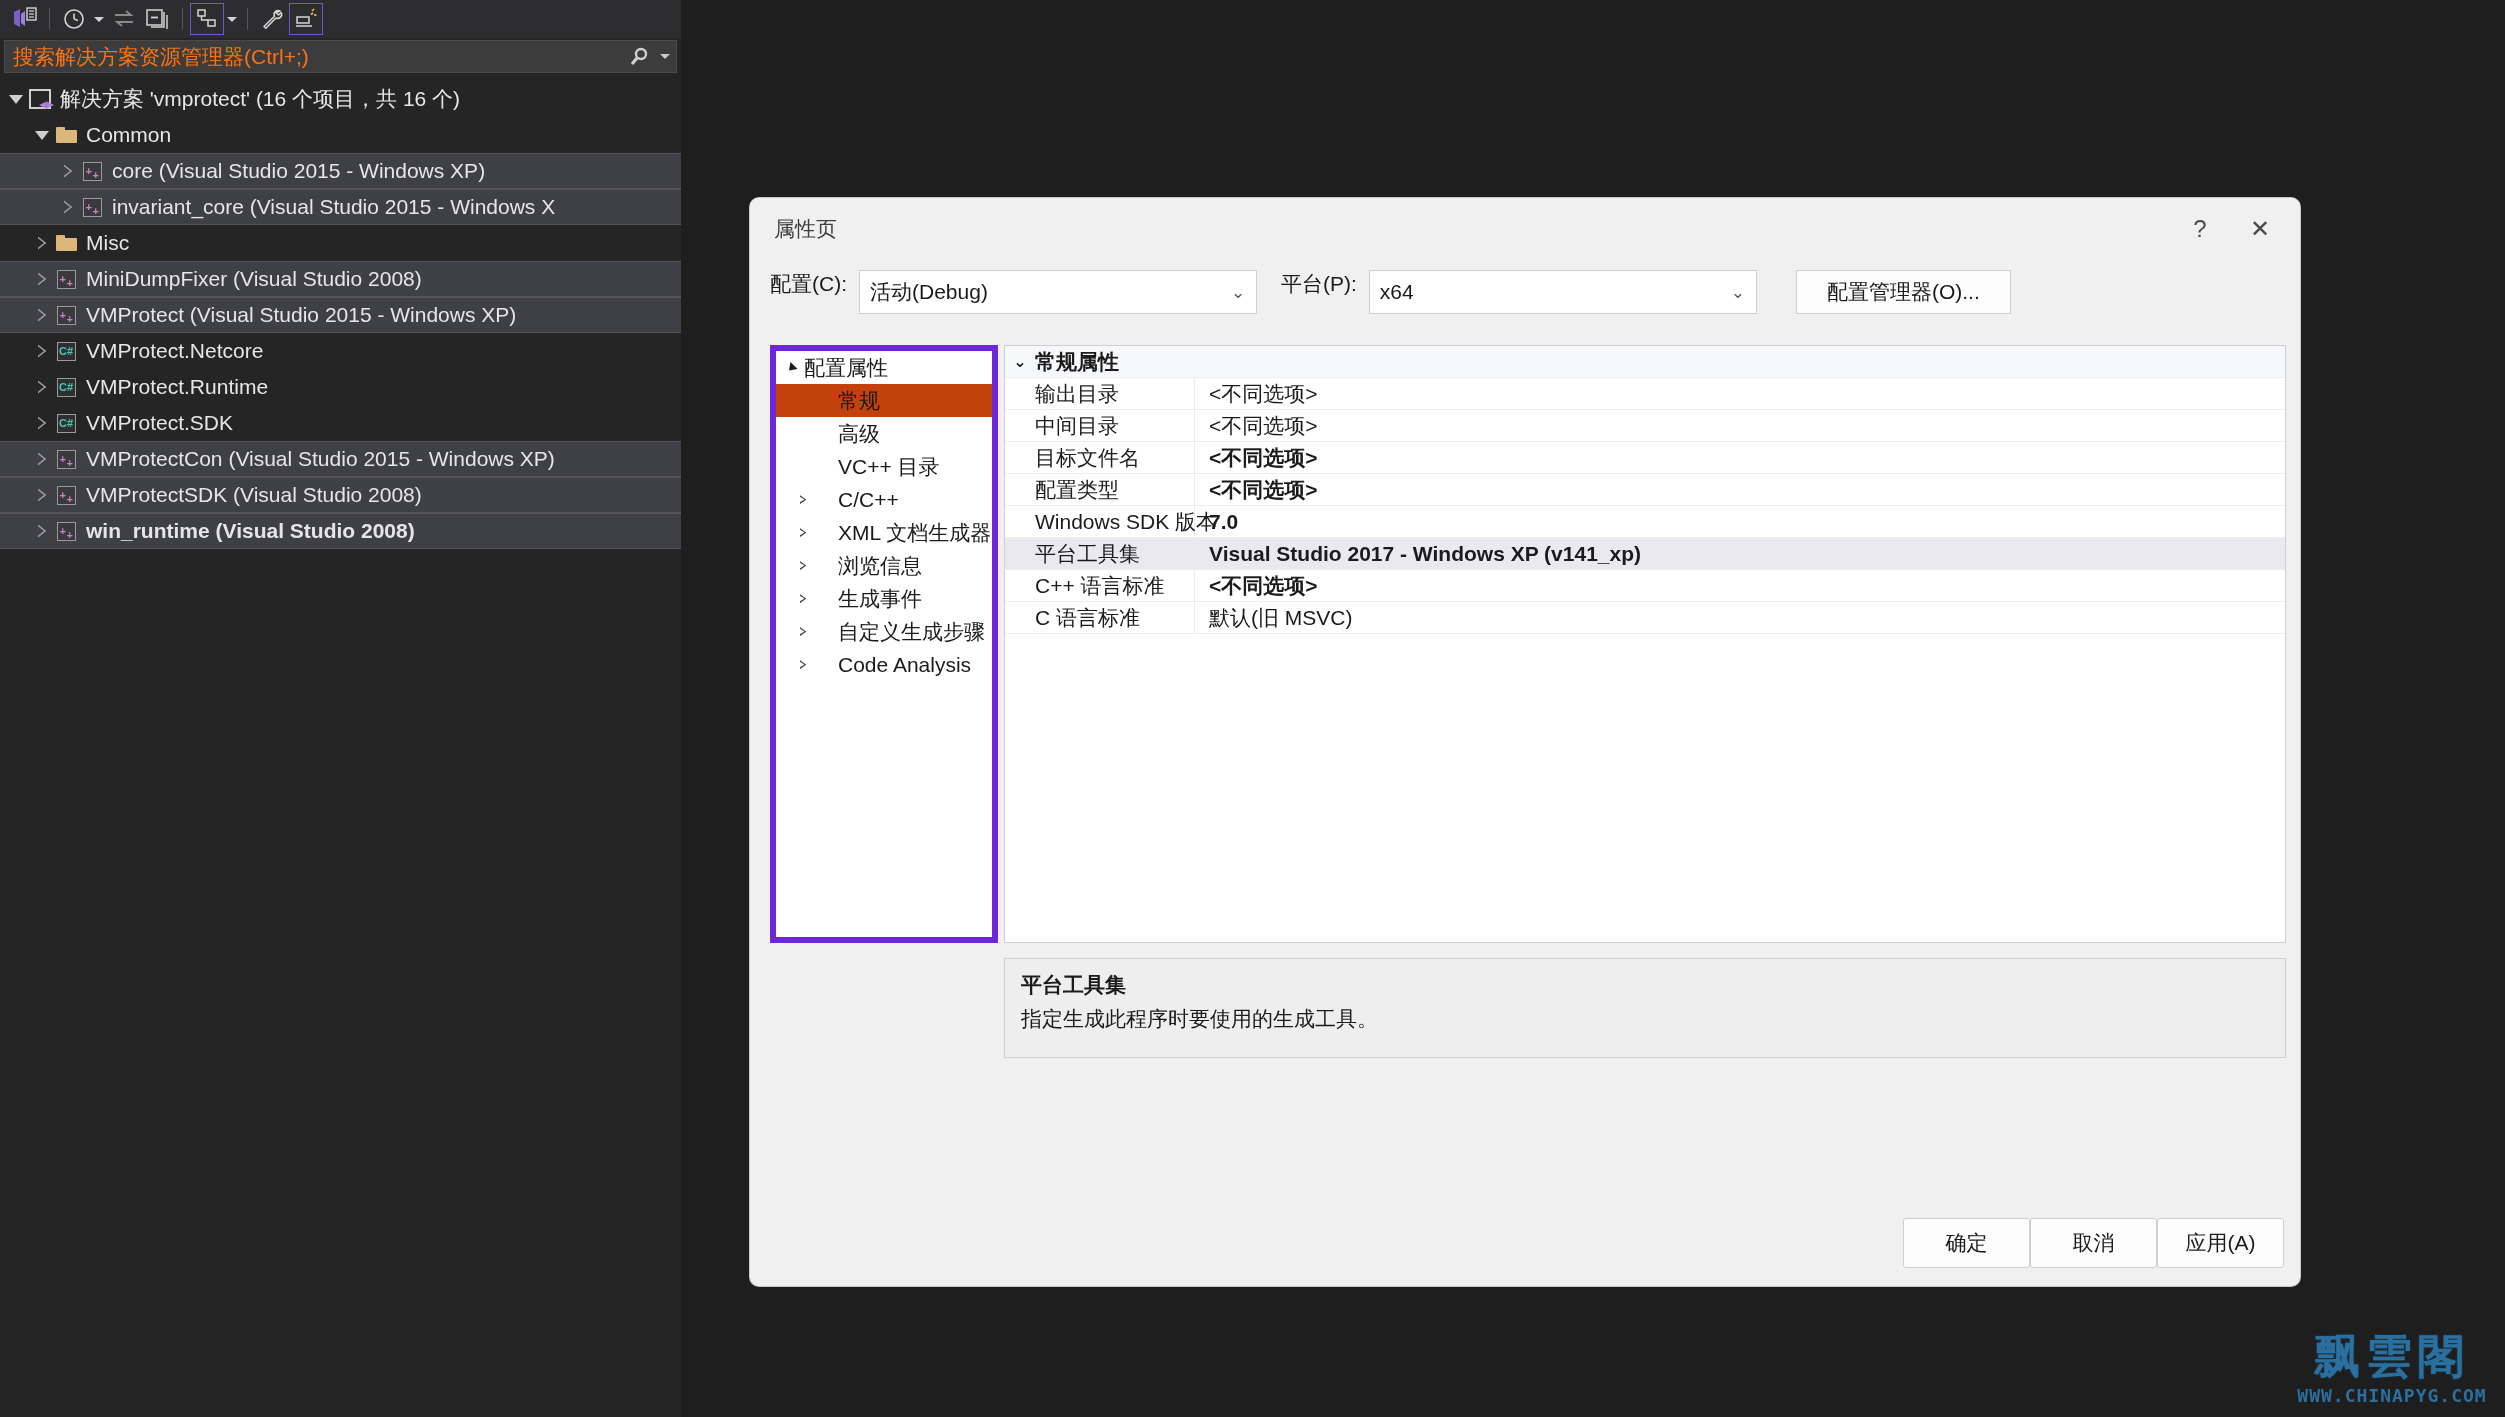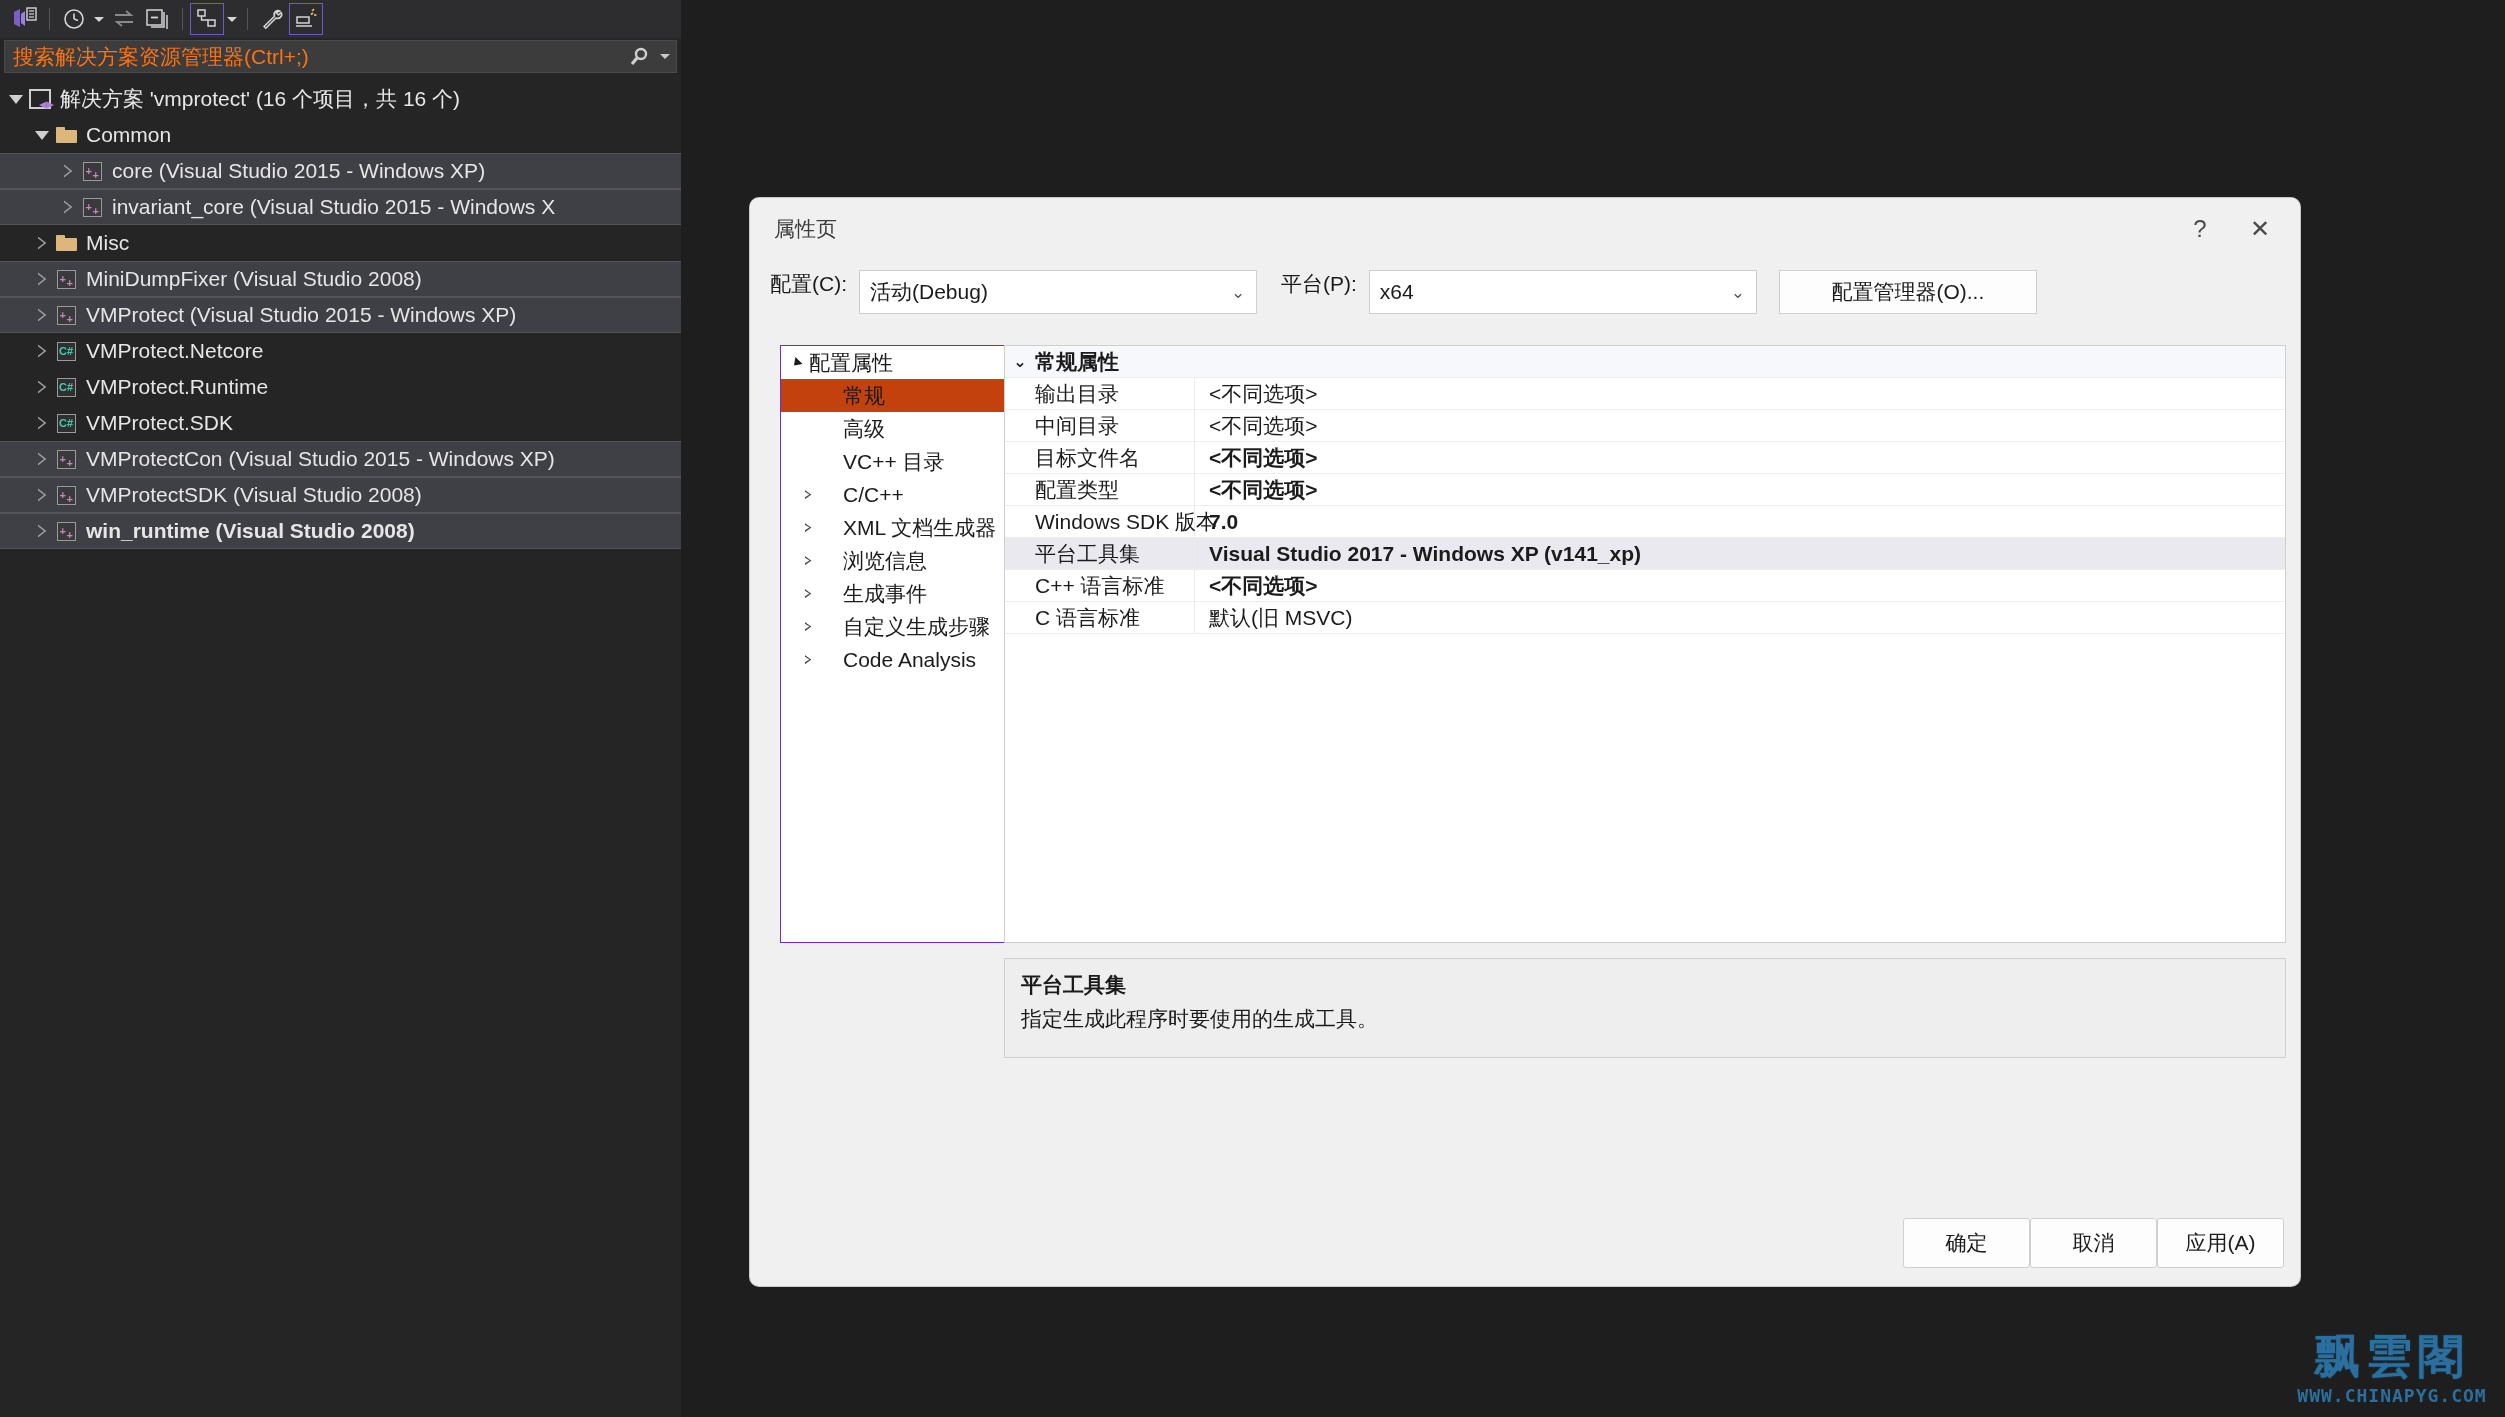--- a/index.html
+++ b/index.html
@@ -234,24 +234,24 @@
     background: #fdfdfd;
     border: 1px solid #cfcfcf;
     box-sizing: border-box;
     display:flex; align-items:center; justify-content:center;
     font-size: 21px; color:#1b1b1b;
     white-space:nowrap;
   }
 
   
   #dlg-nav {
-    position:absolute; left: 30px; top: 147px;
+    position:absolute; left: 20px; top: 147px;
     width: 228px; height: 598px;
     background: #ffffff;
-    border: 1px solid #6d28d9;
+    border: 6px solid #6d28d9;
     box-sizing: border-box;
     overflow: hidden;
   }
   .nav-row {
     height: 33px;
     display:flex; align-items:center;
     font-size: 21px; color: #1b1b1b;
     white-space: nowrap;
   }
   .nav-row.selected { background: #c2410c; }
@@ -632,21 +632,21 @@
       <div class="lbl-inline" style="margin-left:20px;">配置(C):</div>
       <div class="combo" style="margin-left:12px;width:398px;">
         <div class="val">活动(Debug)</div>
         <div class="chev">⌄</div>
       </div>
       <div class="lbl-inline" style="margin-left:24px;">平台(P):</div>
       <div class="combo" style="margin-left:12px;width:388px;">
         <div class="val">x64</div>
         <div class="chev">⌄</div>
       </div>
-      <div class="btn" style="margin-left:22px;width:258px;">配置管理器(O)...</div>
+      <div class="btn" style="margin-left:39px;width:215px;">配置管理器(O)...</div>
     </div>
 
     <div id="dlg-nav">
         <div class="nav-row lvl1">
           <span style="width:4px;flex:none;"></span>
           <span class="exp2">
             <span class="op"></span>
           </span>
           <span class="ntxt">配置属性</span>
         </div>

